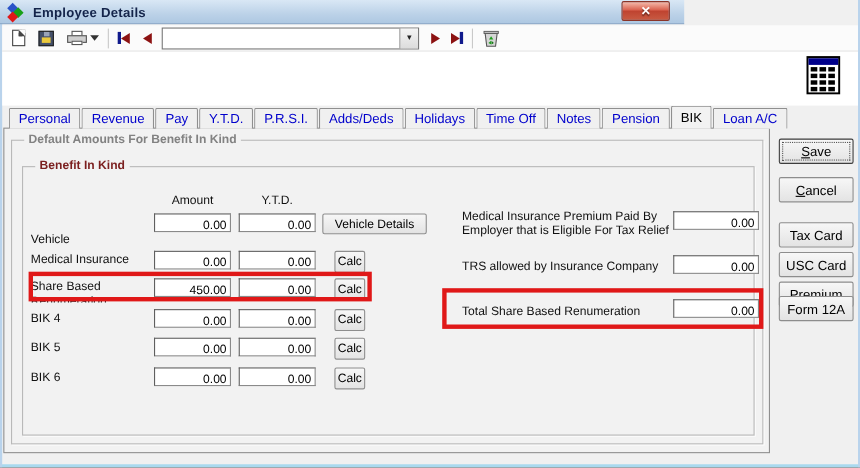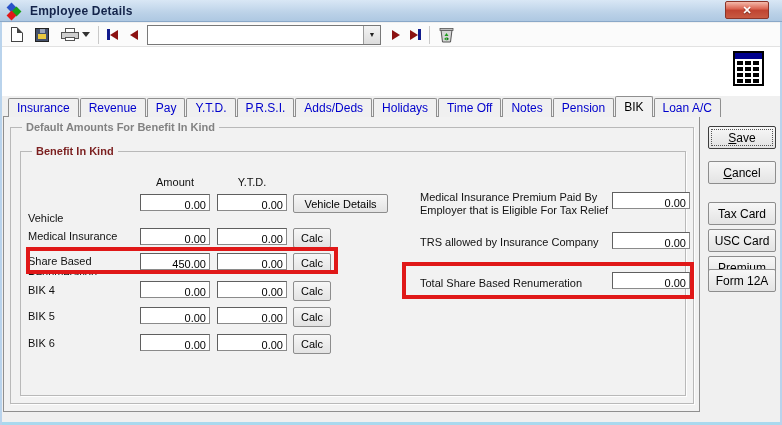--- a/index.html
+++ b/index.html
@@ -2,21 +2,21 @@
 <html><head>
 <meta charset="utf-8">
 <style>
   html,body{margin:0;padding:0;background:#555;}
   *{box-sizing:border-box;font-family:"Liberation Sans",sans-serif;}
   .window{
     position:relative;width:782px;height:425px;background:#f0f0f0;overflow:hidden;
     box-shadow:inset 2px 0 0 #b9d3ec, inset -2px 0 0 #b9d3ec, inset 0 -3px 0 #a9d9ee;
   }
   
-  .titlebar{position:absolute;left:0;top:0;width:782px;height:22px;
+  .titlebar{position:absolute;left:0;top:0;width:622px;height:22px;
     background:linear-gradient(#d9e7f5,#bcd2e8 60%,#aec8e2);
     border-bottom:1px solid #8aa8c8;display:flex;align-items:center;}
   .app-icon{position:relative;width:16px;height:16px;margin:0 8px 0 6px;}
   .app-icon i{position:absolute;width:7px;height:7px;transform:rotate(45deg);}
   .app-icon .d-blue{left:2px;top:1px;background:#2a53c8;}
   .app-icon .d-green{left:7px;top:5px;background:#18a018;}
   .app-icon .d-red{left:2px;top:9px;background:#e01818;}
   .title-text{font-size:12px;font-weight:bold;color:#14244a;letter-spacing:.2px;}
   .close-btn{position:absolute;right:13px;top:1px;width:44px;height:18px;
     border:1px solid #8a3428;border-radius:2px;color:#fff;
@@ -66,21 +66,21 @@
   .legend-inner{left:32px;top:145px;color:#7b1f1f;}
   
   .col-head{position:absolute;width:70px;text-align:center;font-size:11px;color:#111;}
   .row-label{position:absolute;left:28px;width:106px;font-size:11px;color:#111;line-height:13px;height:20px;overflow:hidden;}
   .field{position:absolute;height:17px;background:#fff;border:1px solid #8a8a8a;border-top-color:#5f5f5f;border-left-color:#5f5f5f;}
   .field input{width:100%;height:100%;border:none;outline:none;background:transparent;
     font-size:11px;text-align:right;padding:0 3px;color:#000;}
   .w-amount{left:140px;width:70px;} .w-ytd{left:217px;width:70px;}
   .btn{position:absolute;background:linear-gradient(#f7f7f7,#e3e3e3);border:1px solid #8d8d8d;
     border-radius:2px;font-size:11px;color:#000;display:flex;align-items:center;justify-content:center;cursor:pointer;}
-  .btn-calc{left:293px;width:38px;height:20px;}
+  .btn-calc{left:304px;width:28px;height:20px;}
   .btn-vehicle{left:293px;width:95px;height:19px;}
   
   .r-label{position:absolute;left:420px;width:196px;font-size:11px;color:#111;line-height:13px;}
   .r-field{left:612px;width:78px;}
   
   .hl-rect{position:absolute;border:4px solid #e01818;pointer-events:none;z-index:5;}
   .hl-row{left:26px;top:247px;width:312px;height:27px;}
   .hl-total{left:402px;top:262px;width:292px;height:37px;}
   
   .side-btn{position:absolute;left:708px;width:68px;height:23px;font-size:12px;}
@@ -168,21 +168,21 @@
           <rect x="12" y="22" width="6" height="4"></rect>
           <rect x="20" y="22" width="6" height="4"></rect>
         <rect x="4" y="28" width="6" height="4"></rect>
           <rect x="12" y="28" width="6" height="4"></rect>
           <rect x="20" y="28" width="6" height="4"></rect>
       </g>
     </svg>
   </div>
 
   <div class="tabstrip">
-    <div class="tab">Insurance</div>
+    <div class="tab">Personal</div>
     <div class="tab">Revenue</div>
     <div class="tab">Pay</div>
     <div class="tab">Y.T.D.</div>
     <div class="tab">P.R.S.I.</div>
     <div class="tab">Adds/Deds</div>
     <div class="tab">Holidays</div>
     <div class="tab">Time Off</div>
     <div class="tab">Notes</div>
     <div class="tab">Pension</div>
     <div class="tab active">BIK</div>

